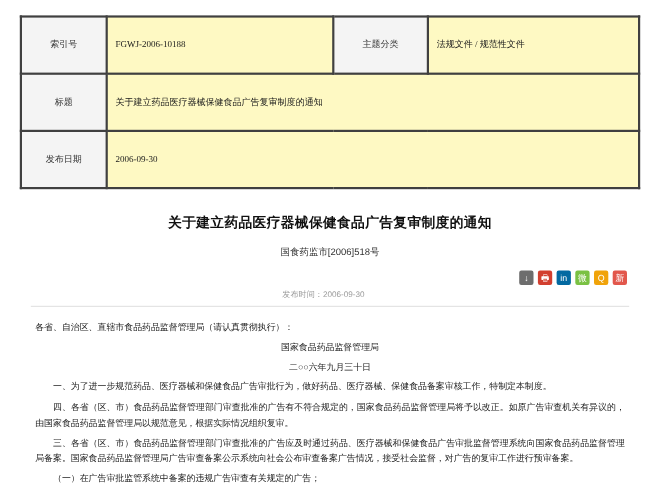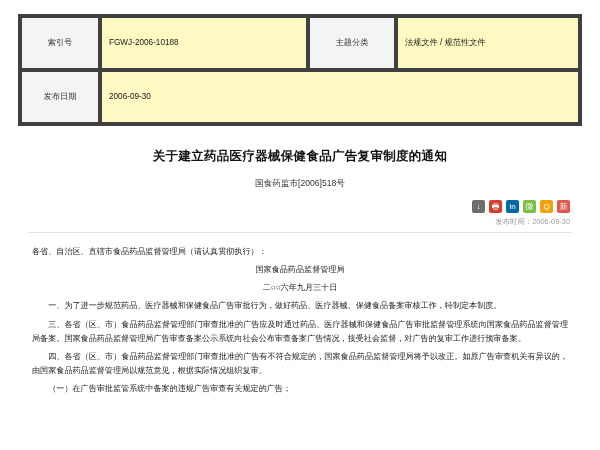--- a/index.html
+++ b/index.html
@@ -25,25 +25,26 @@
 
   
   .meta-table {
     width: 564px;
     border-collapse: collapse;
     table-layout: fixed;
     margin: 0 auto;
     font-size: 8.2px;
   }
   .meta-table td {
-    border: 4px solid #404040;
+    border: 2px solid #404040;
     padding: 16px 7px;
     line-height: 1.3;
     vertical-align: middle;
     height: 18px;
+    font-family: Liberation Serif, serif;
   }
   .lbl {
     background: #f4f4f4;
     text-align: center;
     color: #333;
     width: 62px;
   }
   .val {
     background: #fef9c3;
     color: #1a1a1a;
@@ -88,21 +89,21 @@
     line-height: 1;
   }
   .ico-download { background: #6d6d6d; }
   .ico-print { background: #d23f2f; }
   .ico-share-a { background: #0369a1; }
   .ico-share-b { background: #7ac143; }
   .ico-share-c { background: #f0a30a; }
   .ico-share-d { background: #e2574c; }
 
   .pubinfo {
-    text-align: right;
+    text-align: center;
     font-size: 7.4px;
     color: #9b9b9b;
     padding-right: 12px;
     margin-top: 4px;
   }
 
   .divider {
     border: none;
     border-top: 1px solid #e2e2e2;
     margin: 5px 10px 0 10px;
@@ -138,20 +139,24 @@
 
   <table class="meta-table">
     <tbody>
         <tr>
       <td class="lbl">索引号</td>
       <td class="val col-w-a">FGWJ-2006-10188</td>
       <td class="lbl col-w-b">主题分类</td>
       <td class="val">法规文件 / 规范性文件</td>
     </tr>
     <tr>
+      <td class="lbl">标题</td>
+      <td class="val" colspan="3">关于建立药品医疗器械保健食品广告复审制度的通知</td>
+    </tr>
+    <tr>
       <td class="lbl">发布日期</td>
       <td class="val" colspan="3">2006-09-30</td>
     </tr>
   </tbody>
     </table>
 
   <div class="doc-title">关于建立药品医疗器械保健食品广告复审制度的通知</div>
   <div class="doc-number">国食药监市[2006]518号</div>
 
   <div class="toolbar">
@@ -165,19 +170,19 @@
 
   <div class="pubinfo">发布时间：2006-09-30</div>
 
   <hr class="divider">
 
   <div class="body">
     <p>各省、自治区、直辖市食品药品监督管理局（请认真贯彻执行）：</p>
     <p class="sign-line">国家食品药品监督管理局</p>
     <p class="sign-line">二○○六年九月三十日</p>
     <p class="indent">一、为了进一步规范药品、医疗器械和保健食品广告审批行为，做好药品、医疗器械、保健食品备案审核工作，特制定本制度。</p>
+    <p class="indent">四、各省（区、市）食品药品监督管理部门审查批准的广告有不符合规定的，国家食品药品监督管理局将予以改正。如原广告审查机关有异议的，由国家食品药品监督管理局以规范意见，根据实际情况组织复审。</p>
     <p class="indent">三、各省（区、市）食品药品监督管理部门审查批准的广告应及时通过药品、医疗器械和保健食品广告审批监督管理系统向国家食品药品监督管理局备案。国家食品药品监督管理局广告审查备案公示系统向社会公布审查备案广告情况，接受社会监督，对广告的复审工作进行预审备案。</p>
-    <p class="indent">四、各省（区、市）食品药品监督管理部门审查批准的广告有不符合规定的，国家食品药品监督管理局将予以改正。如原广告审查机关有异议的，由国家食品药品监督管理局以规范意见，根据实际情况组织复审。</p>
     <p class="indent">（一）在广告审批监管系统中备案的违规广告审查有关规定的广告；</p>
 
   </div>
 
 </div>
 
 </body></html>

